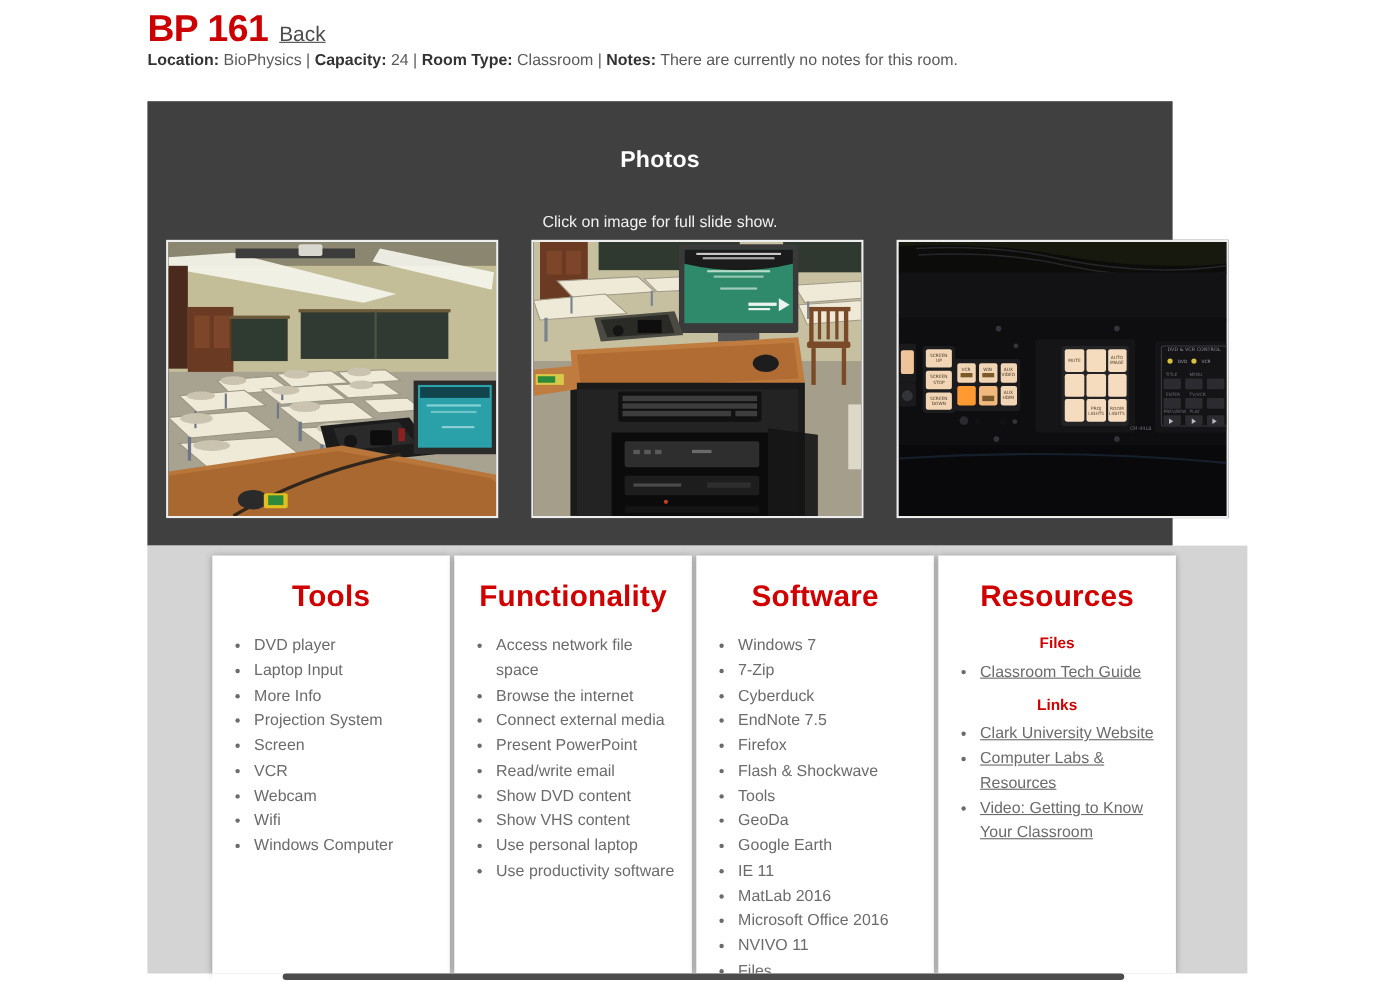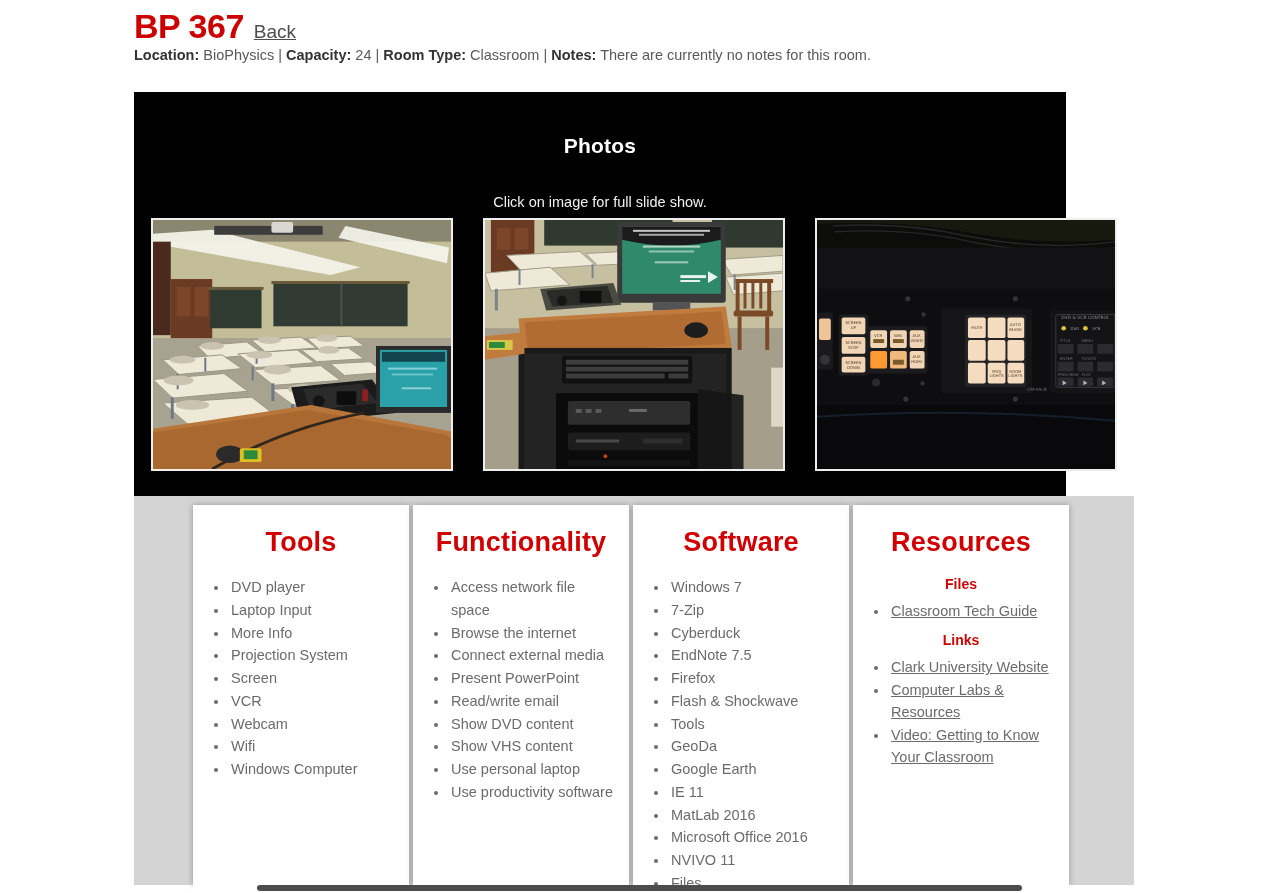--- a/index.html
+++ b/index.html
@@ -25,21 +25,21 @@
   }
   .meta-line {
     font-size: 14.5px; color: #595959; line-height: 1.4;
   }
   .meta-line b { color: #333; font-weight: bold; }
 
   
   .photos-panel {
     position: absolute; left: 134px; top: 92px;
     width: 932px; height: 404px;
-    background: #000000;
+    background: #404040;
   }
   .photos-title {
     text-align: center; color: #fff; font-size: 21px; font-weight: bold;
     margin: 0; padding-top: 42px; letter-spacing: .2px;
   }
   .photos-sub {
     text-align: center; color: #f0f0f0; font-size: 14.5px;
     margin: 12px; padding-top: 24px;
   }
   .thumbs {
@@ -107,21 +107,21 @@
     width: 765px; height: 6px; background: #4c4c4c; border-radius: 3px;
   }
 </style>
 </head>
 <body>
 
 <div class="page">
 
   <div class="header">
     <div class="title-row">
-      <h1 class="room-title">BP 367</h1>
+      <h1 class="room-title">BP 161</h1>
       <a class="back-link">Back</a>
     </div>
     <div class="meta-line">
       <b>Location:</b>
       <span>BioPhysics</span>
       <span>|</span>
       <b>Capacity:</b>
       <span>24</span>
       <span>|</span>
       <b>Room Type:</b>

